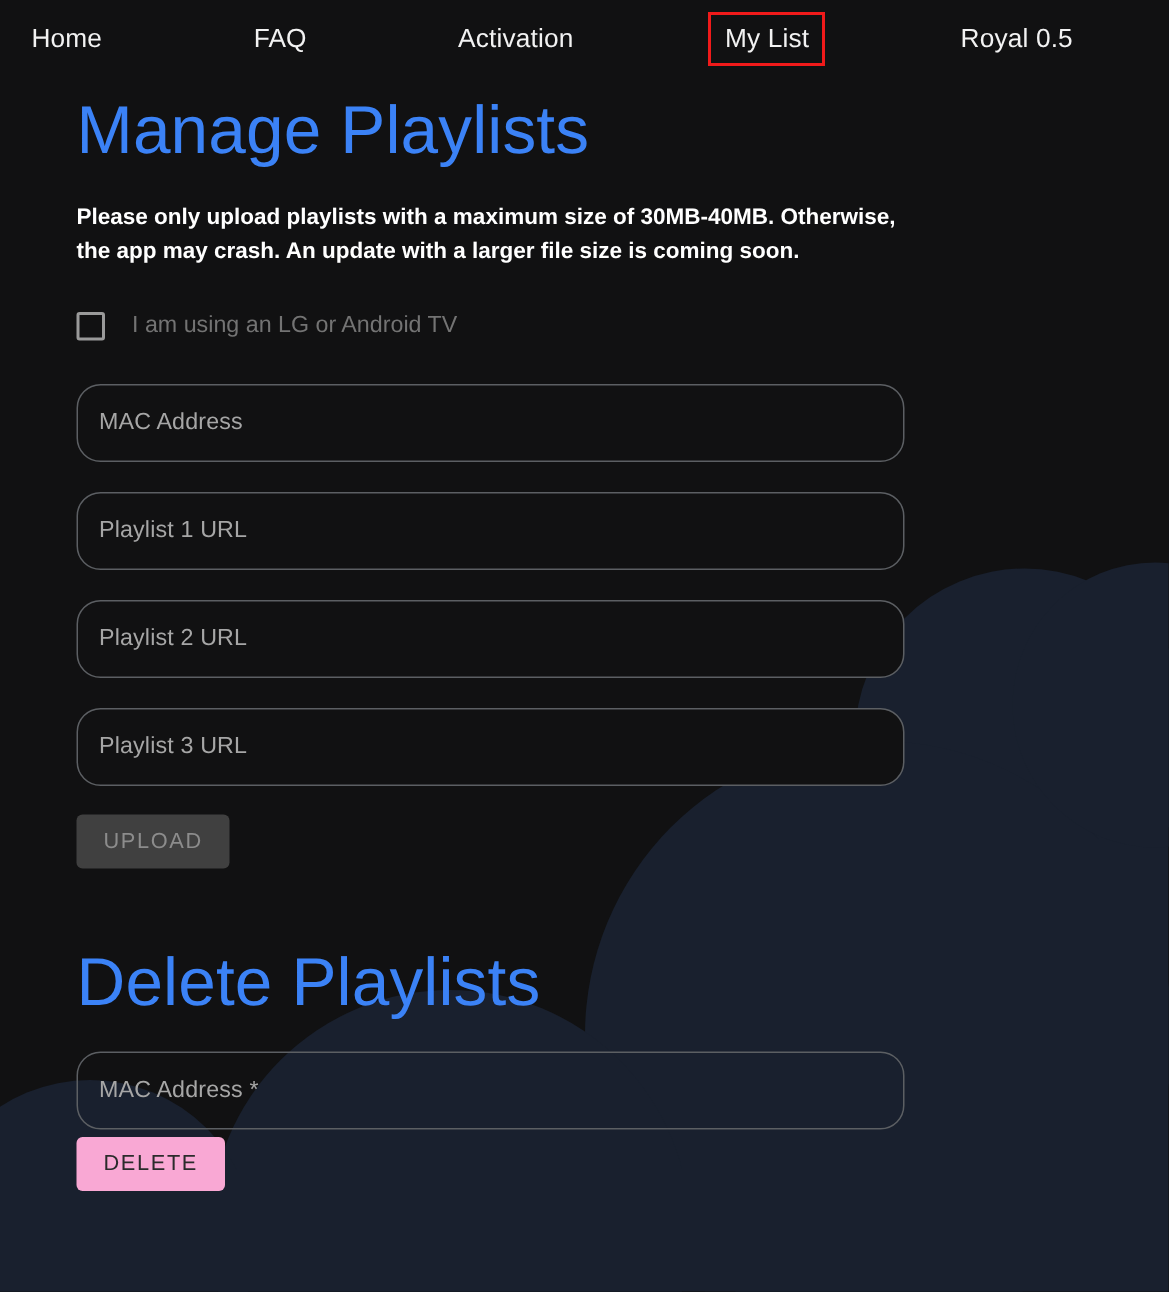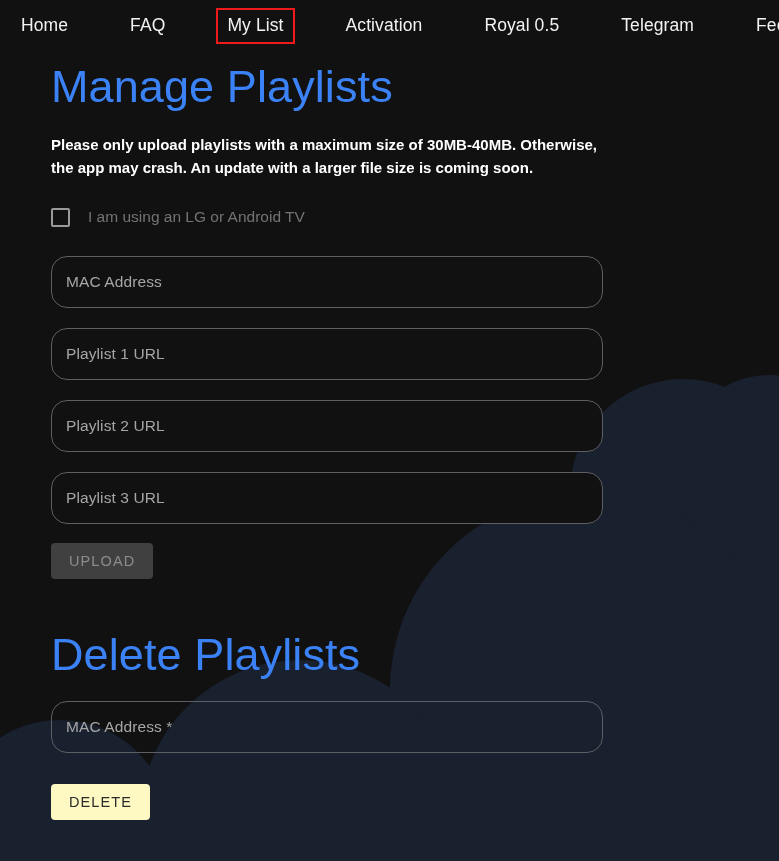--- a/index.html
+++ b/index.html
@@ -37,20 +37,21 @@
 
   
   #topnav {
     height: 52px;
     display: flex;
     align-items: center;
     padding-left: 10px;
     padding-right: 0;
     white-space: nowrap;
     overflow: hidden;
+    gap: 39px;
   }
 
   .nav-item {
     color: #f2f2f2;
     font-size: 17.5px;
     letter-spacing: 0.1px;
     padding: 5px 9px;
     margin-right: 40px;
     border: 2px solid transparent;
     line-height: 1.25;
@@ -155,24 +156,24 @@
 
   #upload-button {
     margin-top: 19px;
     height: 36px;
     padding: 0 18px;
     background: #404040;
     color: #8c8c8c;
   }
 
   #delete-button {
-    margin-top: 31px;
+    margin-top: 5px;
     height: 36px;
     padding: 0 18px;
-    background: #fef9c3;
+    background: #f9a8d4;
     color: #2b2b2b;
   }
 
   #delete-title { margin-top: 50px; }
 
   #field-mac-delete { }
 </style>
 </head>
 <body>
 
@@ -187,22 +188,22 @@
     <rect x="0" y="800" width="779" height="61"></rect>
     <circle cx="770" cy="470" r="95"></circle>
   </g>
 </svg>
 
 <div id="page">
 
   <nav id="topnav">
     <div class="nav-item">Home</div>
     <div class="nav-item">FAQ</div>
+    <div class="nav-item">Activation</div>
     <div class="nav-item is-active">My List</div>
-    <div class="nav-item">Activation</div>
     <div class="nav-item">Royal 0.5</div>
     <div class="nav-item">Telegram</div>
     <div class="nav-item">Feedback</div>
   </nav>
 
   <main id="content">
 
     
     <h1 id="manage-title" class="section-title">Manage Playlists</h1>
 

